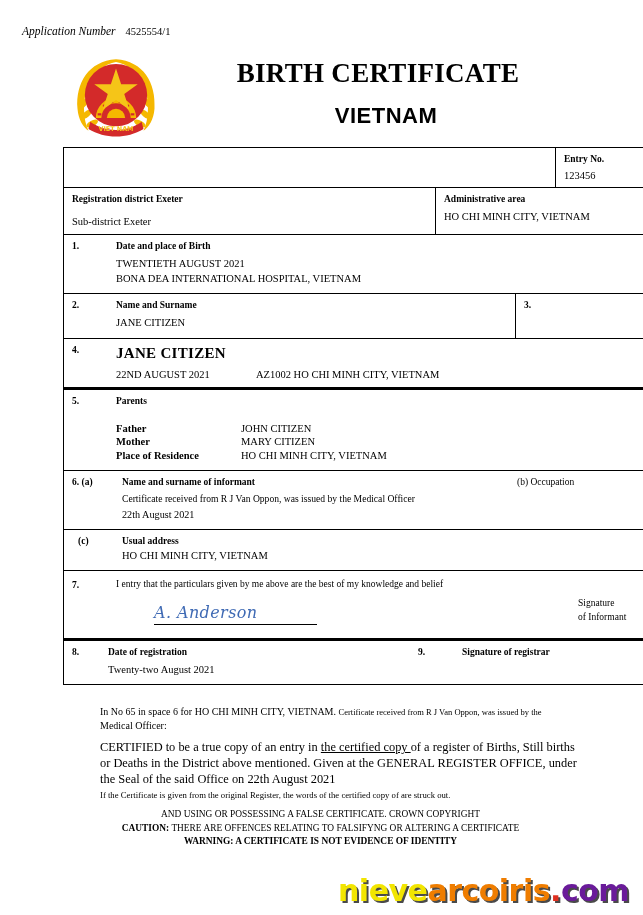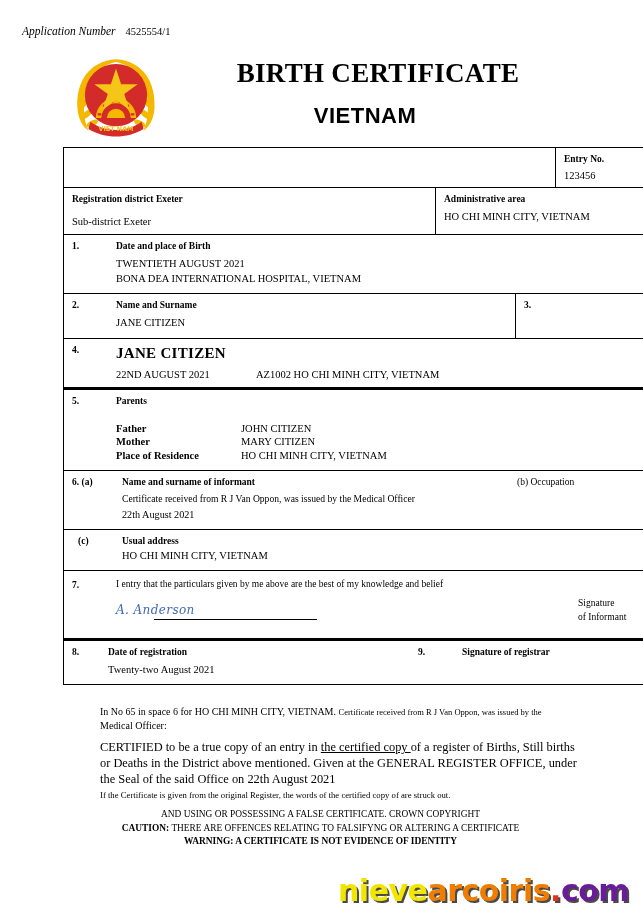--- a/index.html
+++ b/index.html
@@ -52,21 +52,21 @@
     top: 10px;
     width: 420px;
     text-align: center;
     font-family: "Liberation Serif", "DejaVu Serif", serif;
     font-weight: bold;
     font-size: 27px;
     letter-spacing: 0.3px;
   }
   .title-sub {
     position: absolute;
-    left: 155px;
+    left: 176px;
     top: 55px;
     width: 420px;
     text-align: center;
     font-family: "Liberation Sans", "DejaVu Sans", sans-serif;
     font-weight: bold;
     font-size: 22px;
     letter-spacing: 0.5px;
   }
 
   
@@ -154,24 +154,25 @@
     font-weight: normal;
     font-size: 9.5px;
   }
   .inf-head { position: relative; font-family: Liberation Serif, serif; }
 
   
   .r-decl { position: relative; min-height: 68px; }
   .decl-text { font-size: 9.5px; padding-top: 2px; }
   .sig-script {
     margin-top: 14px;
+    margin-left: 38px;
     width: 122px;
     font-family: "DejaVu Serif", serif;
     font-style: italic;
-    font-size: 12px;
+    font-size: 16px;
     color: #3f6ab4;
     letter-spacing: 0.4px;
     white-space: nowrap;
   }
   .sig-line {
     margin-left: 38px;
     width: 163px;
     border-bottom: 1px solid #000;
     height: 1px;
     margin-top: 1px;

